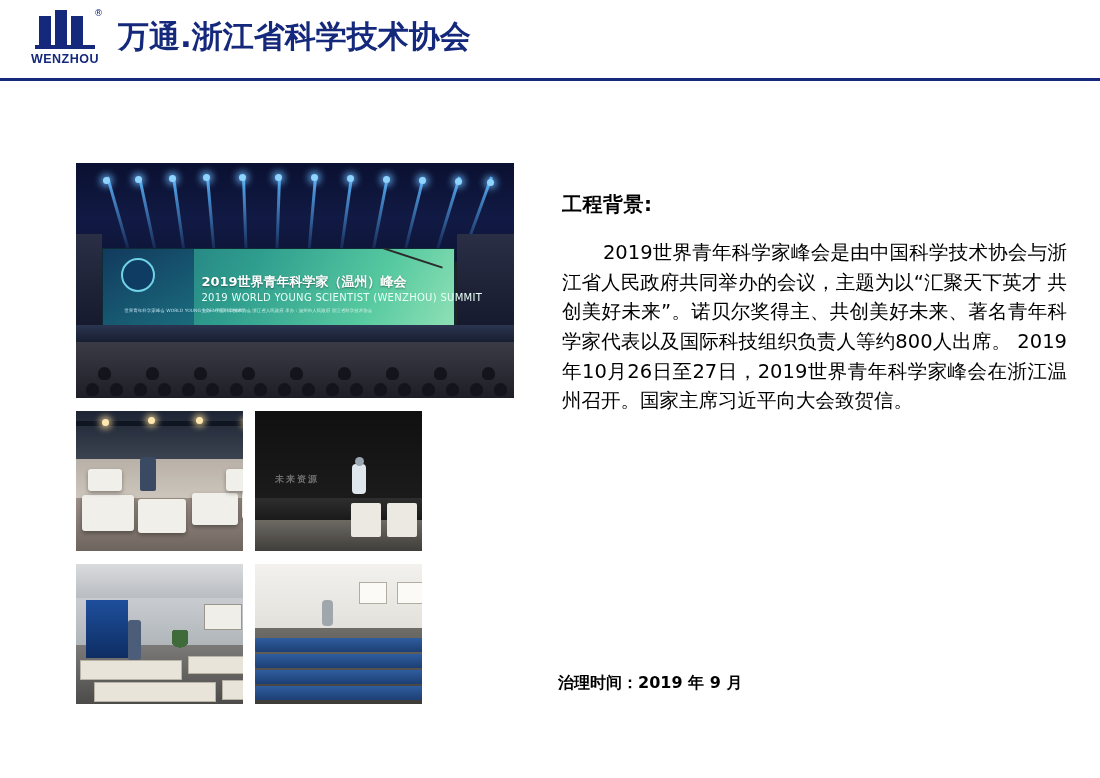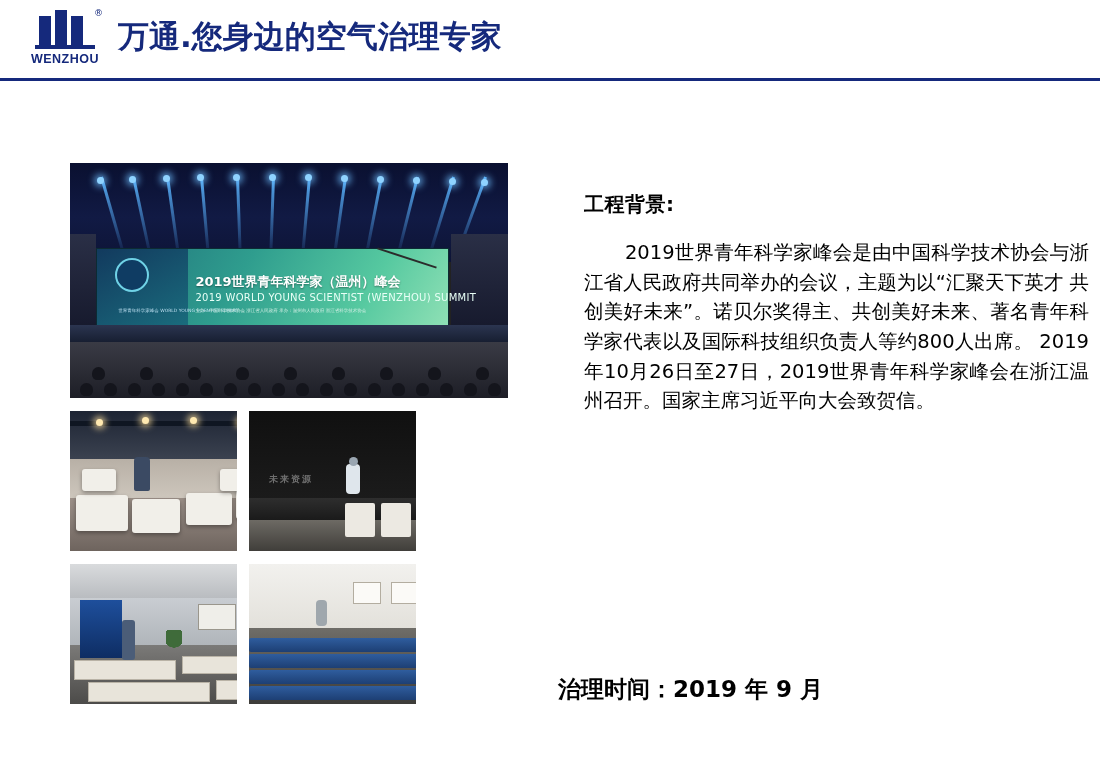--- a/index.html
+++ b/index.html
@@ -104,21 +104,21 @@
   .content {
     position: absolute;
     left: 0;
     top: 81px;
     width: 1100px;
     height: 697px;
   }
 
   .photo-col {
     position: absolute;
-    left: 70px;
+    left: 76px;
     top: 82px;
     width: 346px;
   }
 
   .photo {
     position: relative;
     overflow: hidden;
     background: #222;
   }
   .photo-main {
@@ -398,21 +398,21 @@
     top: 26%;
     width: 11px;
     height: 26px;
     background:#9fa7ad;
     border-radius:4px;
   }
 
   
   .text-col {
     position: absolute;
-    left: 584px;
+    left: 562px;
     top: 110px;
     width: 505px;
     color: #000000;
   }
   .bg-heading {
     font-size: 20px;
     font-weight: bold;
     margin: 0 0 20px 0;
     letter-spacing: 0.5px;
   }
@@ -425,21 +425,21 @@
   }
   .bg-para .indent { display: inline-block; width: 2.1em; }
 
   .facts {
     position: absolute;
     left: 558px;
     top: 588px;
     width: 520px;
   }
   .fact-line {
-    font-size: 23px;
+    font-size: 16px;
     font-weight: bold;
     line-height: 1.75;
     white-space: nowrap;
   }
 </style>
 </head>
 <body>
 
 <div class="header">
 
@@ -447,21 +447,21 @@
     <div class="logo-mark">
       <div class="logo-bar b1"></div>
       <div class="logo-bar b2"></div>
       <div class="logo-bar b3"></div>
       <div class="logo-underline"></div>
       <span class="logo-reg">®</span>
     </div>
     <div class="logo-text">WENZHOU</div>
   </div>
 
-  <div class="header-title">万通.您身边的空气治理专家</div>
+  <div class="header-title">万通.浙江省科学技术协会</div>
 
 </div>
 <div class="header-rule"></div>
 
 <div class="content">
 
   <div class="photo-col">
 
     <div class="photo photo-main">
       <div class="p1-ceiling"></div>

